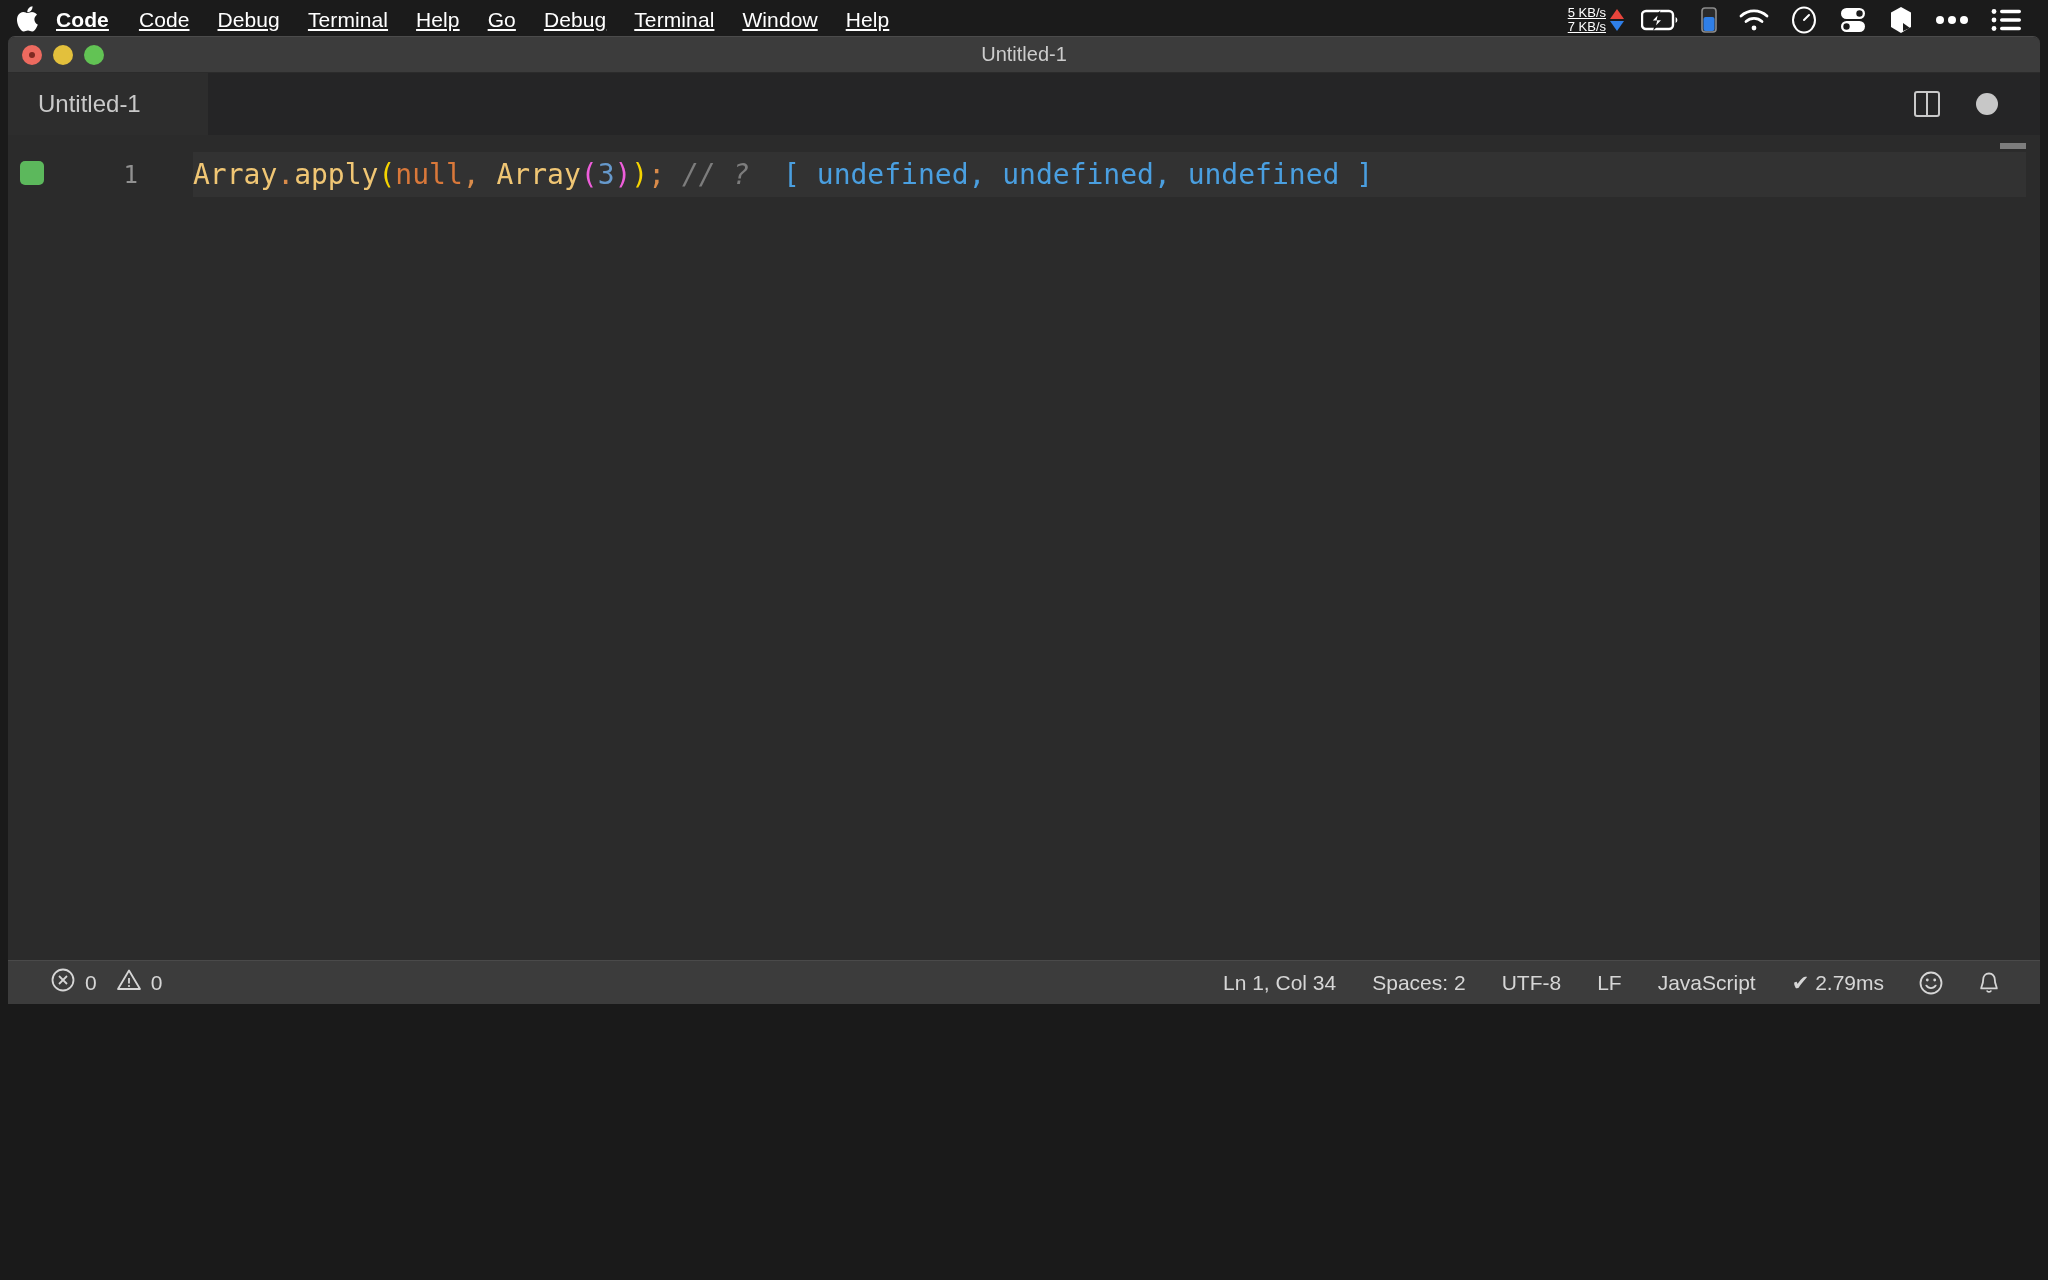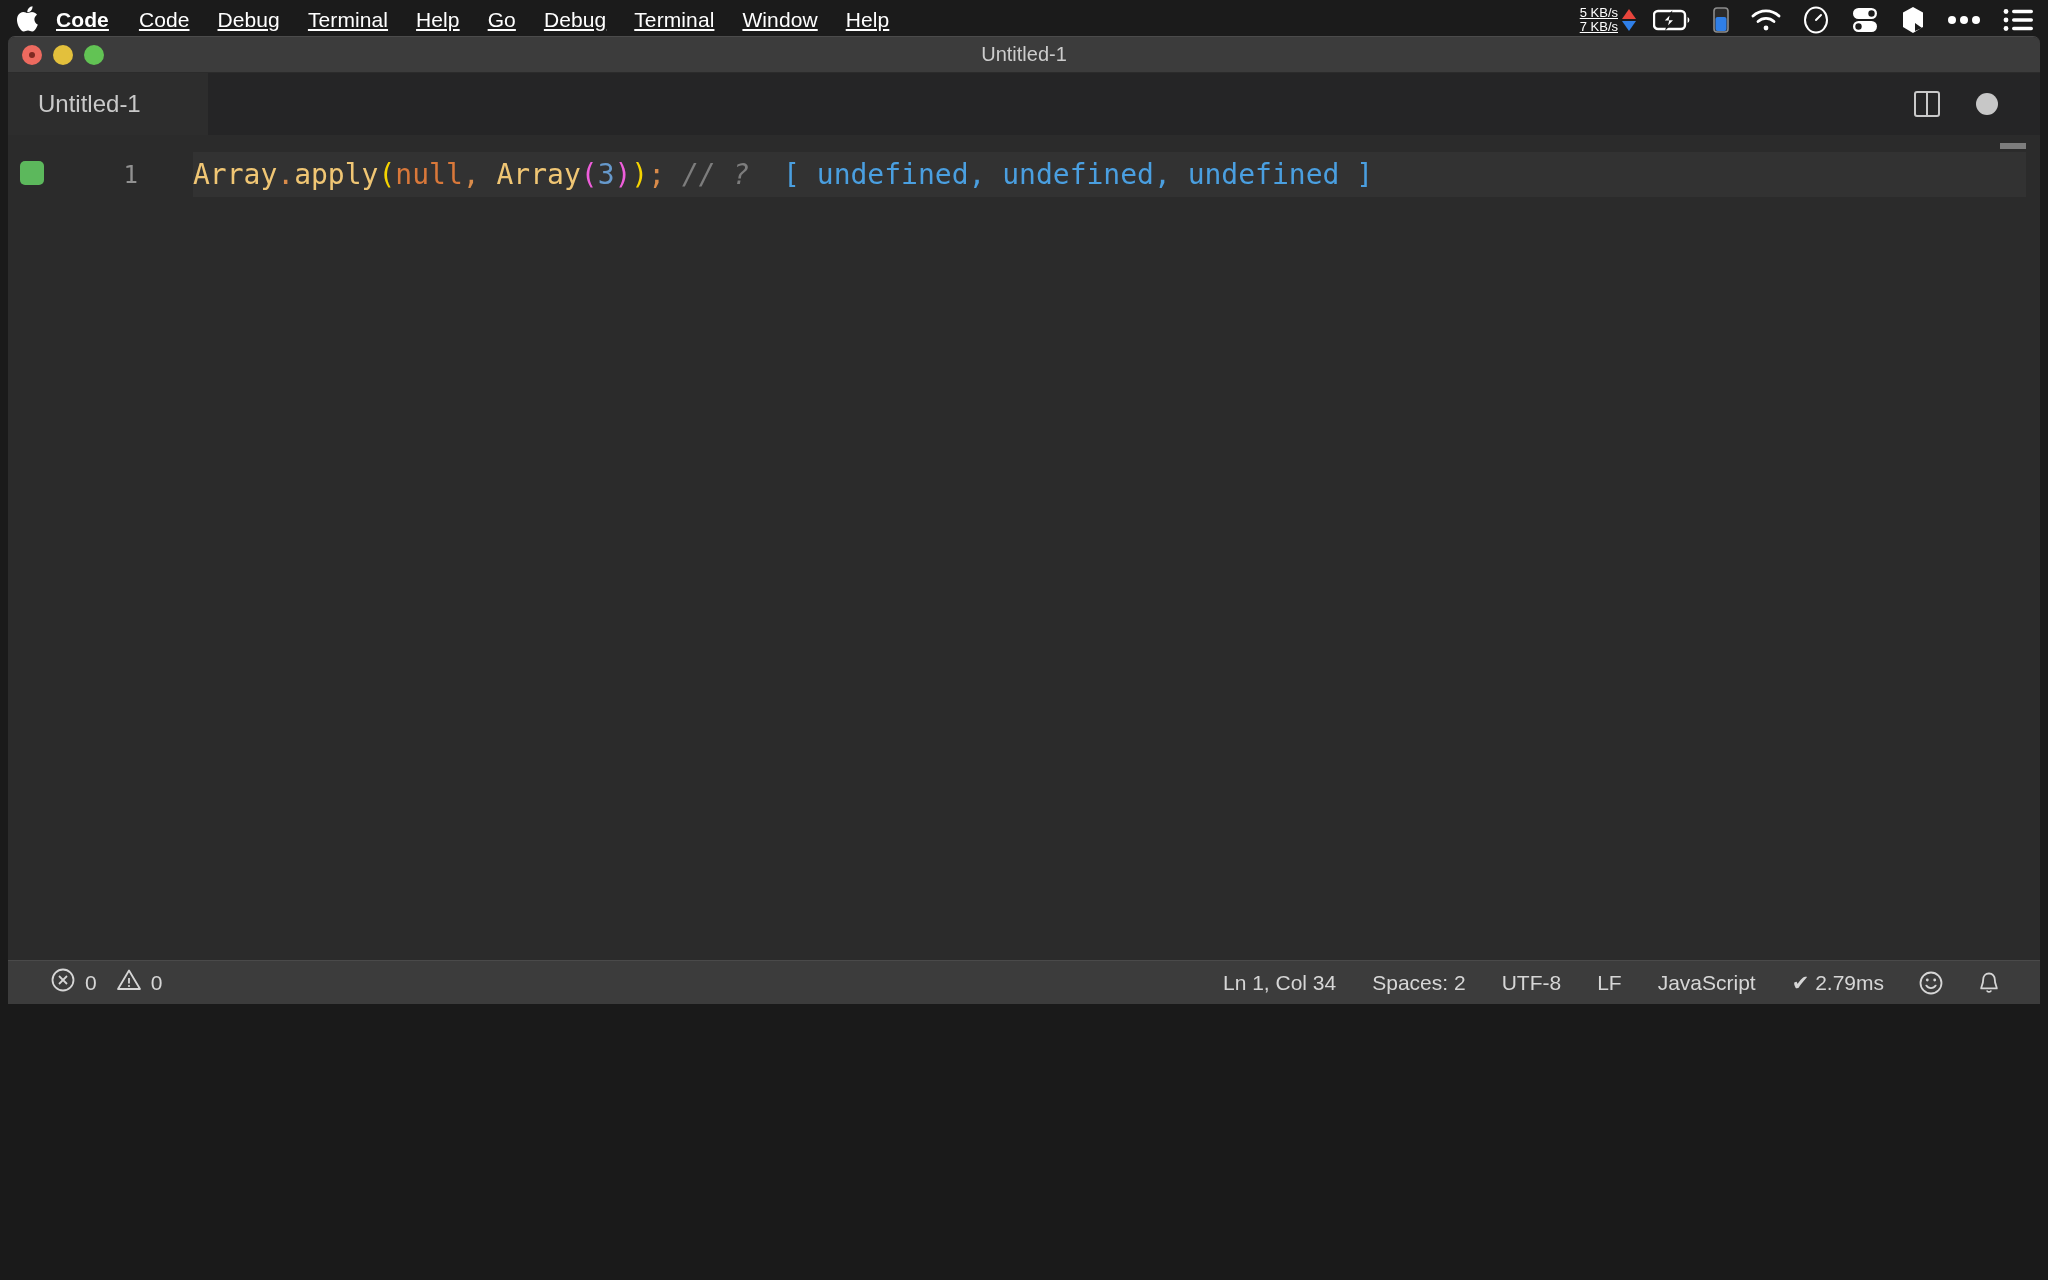--- a/index.html
+++ b/index.html
@@ -24,21 +24,21 @@
     padding-left:10px;
   }
   .menu-item{
     font-size:21px; line-height:36px;
     padding:0 14px; color:#ffffff; white-space:nowrap;
     letter-spacing:0.1px;
   }
   .menu-item.app{ font-weight:bold; padding-left:12px; padding-right:16px;}
   .menubar-right{
     margin-left:auto; display:flex; align-items:center; height:36px;
-    padding-right:4px; gap:0px;
+    padding-right:16px; gap:0px;
   }
   .tray{ display:flex; align-items:center; justify-content:center; padding:0 11px; height:36px;}
   .netspeed{ display:flex; align-items:center; gap:4px; padding:0 6px 0 10px;}
   .netspeed .nums{ font-size:13px; line-height:14px; text-align:right; color:#fff; }
   .netspeed .arrows{ display:flex; flex-direction:column; gap:2px; }
   .tri-up{ width:0;height:0;border-left:7px solid transparent;border-right:7px solid transparent;border-bottom:10px solid #e8453c;}
   .tri-down{ width:0;height:0;border-left:7px solid transparent;border-right:7px solid transparent;border-top:10px solid #2f7fe8;}
 
   
   .window{

